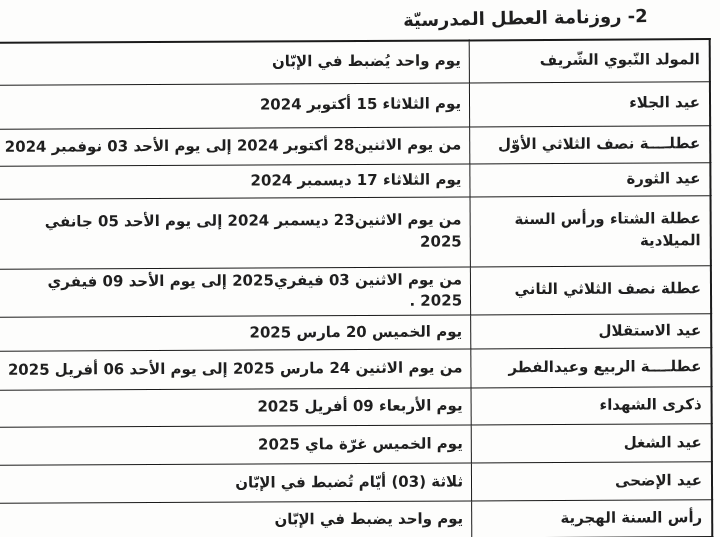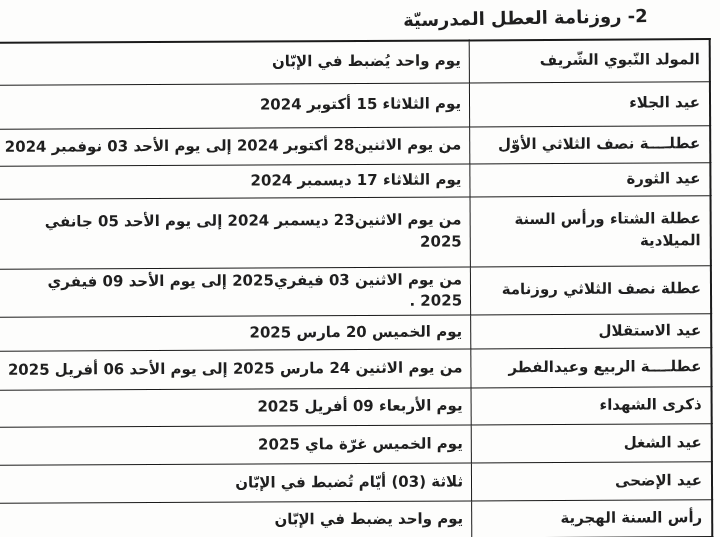--- a/index.html
+++ b/index.html
@@ -104,21 +104,21 @@
     <td class="date">يوم الثلاثاء 17 ديسمبر 2024</td>
   </tr>
 
   <tr>
     <td class="holiday">عطلة الشتاء ورأس السنة
 الميلادية</td>
     <td class="date">من يوم الاثنين23 ديسمبر 2024  إلى يوم الأحد 05 جانفي 2025</td>
   </tr>
 
   <tr>
-    <td class="holiday">عطلة نصف الثلاثي روزنامة</td>
+    <td class="holiday">عطلة نصف الثلاثي الثاني</td>
     <td class="date">من يوم الاثنين 03 فيفري2025 إلى يوم الأحد 09 فيفري 2025  .</td>
   </tr>
 
   <tr>
     <td class="holiday">عيد الاستقلال</td>
     <td class="date">يوم الخميس 20 مارس 2025</td>
   </tr>
 
   <tr>
     <td class="holiday">عطلــــة الربيع وعيدالفطر</td>

